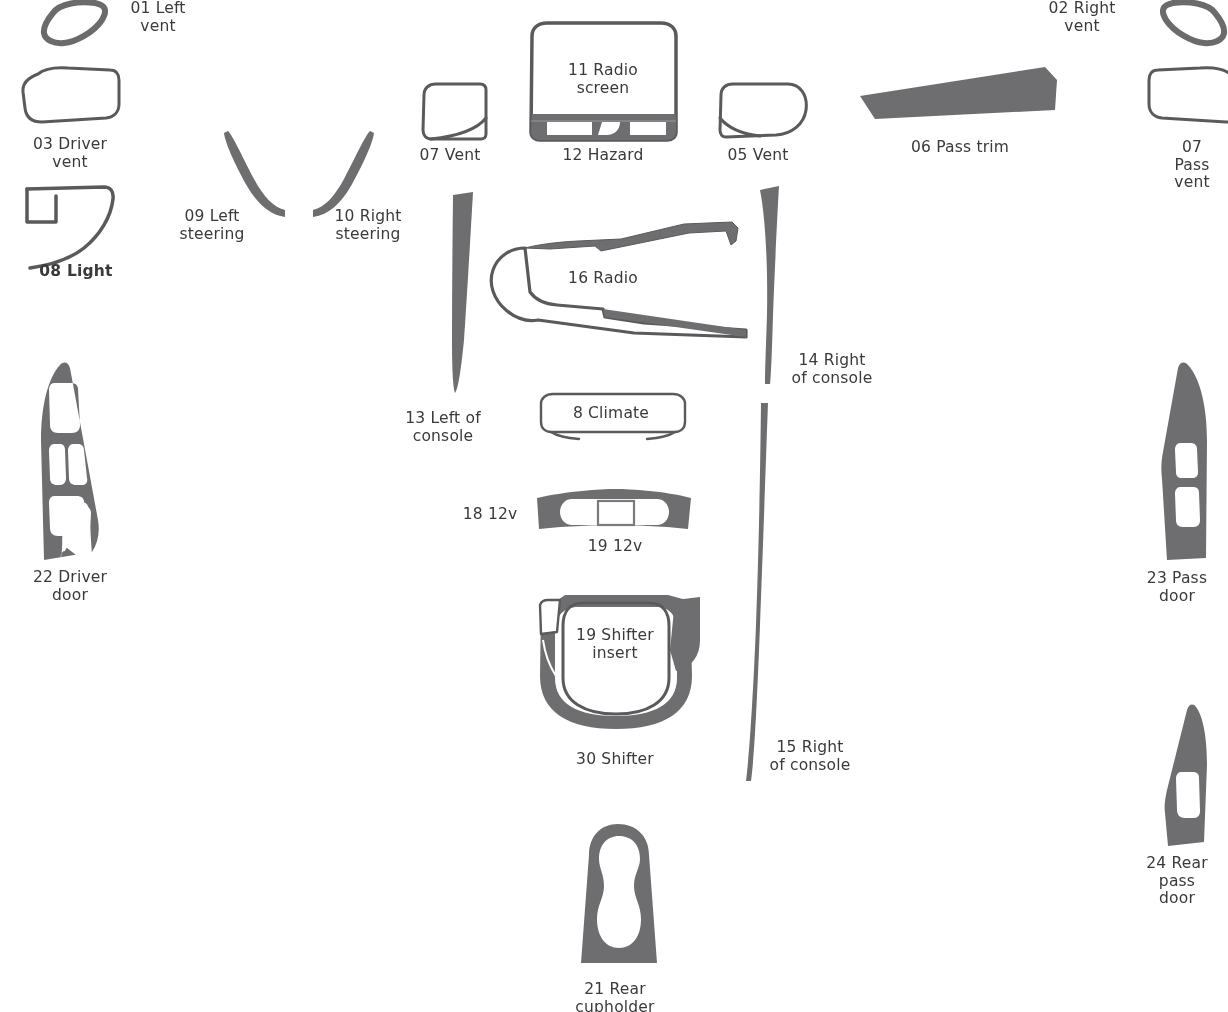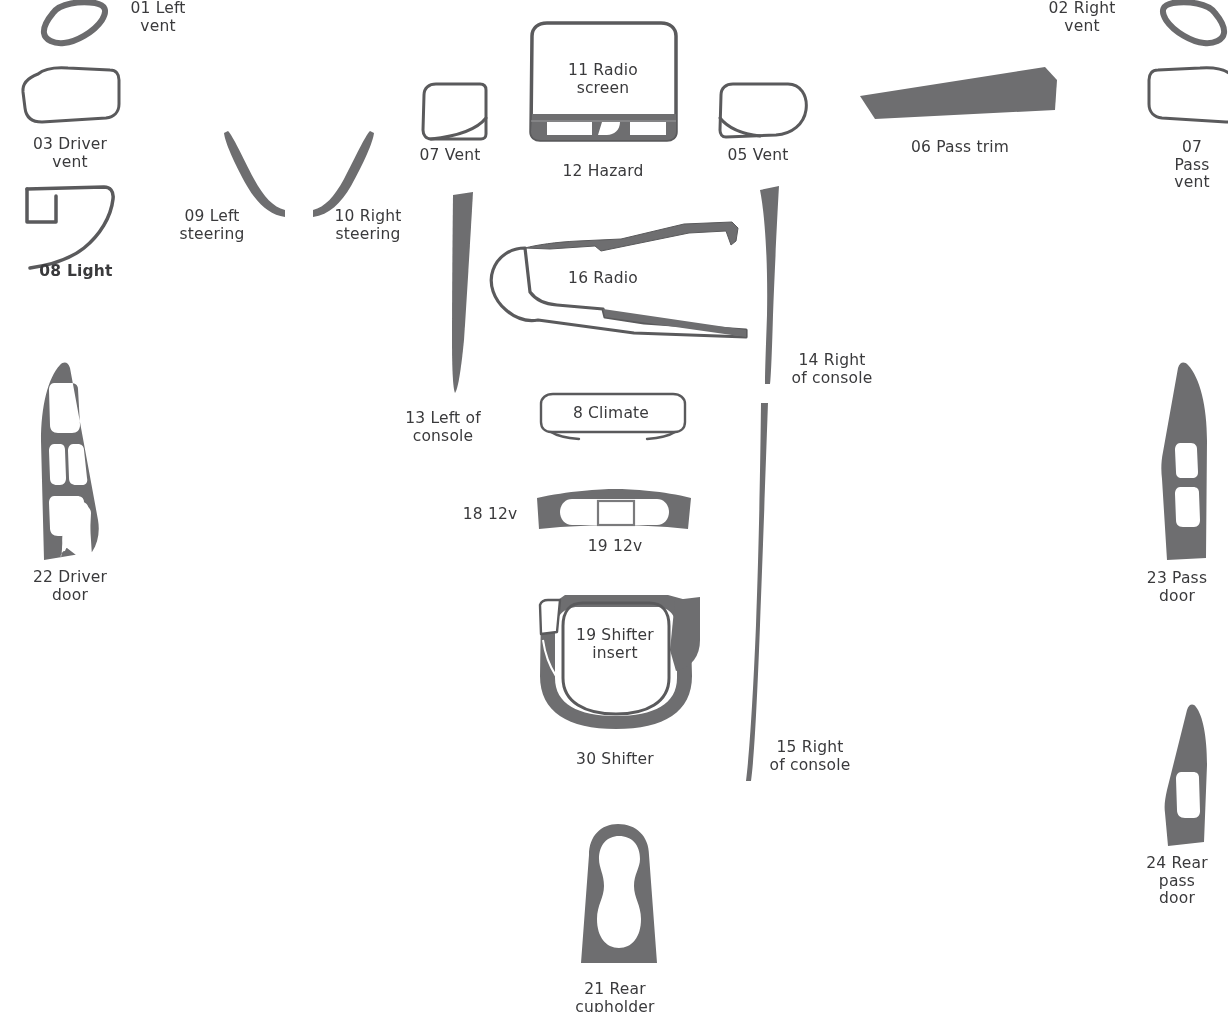--- a/index.html
+++ b/index.html
@@ -196,21 +196,21 @@
   <div class="part-label" style="left:738px;  top:147px;">05 Vent</div>
   <div class="part-label" style="left:940px;  top:139px;">06 Pass trim</div>
   <div class="part-label" style="left:1172px; top:139px;">07 Pass vent</div>
   <div class="part-label" style="left:56px;   top:263px;font-weight:bold;">08 Light</div>
   <div class="part-label" style="left:192px;  top:208px;">09 Left
 steering</div>
   <div class="part-label" style="left:348px;  top:208px;">10 Right
 steering</div>
   <div class="part-label on-shape" style="left:583px; top:62px;">11 Radio
 screen</div>
-  <div class="part-label" style="left:583px;  top:163px;">12 Hazard</div>
+  <div class="part-label" style="left:583px;  top:147px;">12 Hazard</div>
   <div class="part-label" style="left:423px; top:410px;">13 Left of
 console</div>
   <div class="part-label" style="left:812px; top:352px;">14 Right
 of console</div>
   <div class="part-label" style="left:790px; top:739px;">15 Right
 of console</div>
   <div class="part-label on-shape" style="left:583px; top:270px;">16 Radio</div>
   <div class="part-label on-shape" style="left:591px; top:405px;">8 Climate</div>
   <div class="part-label" style="left:595px;  top:538px;">19 12v</div>
   <div class="part-label" style="left:470px;  top:506px;">18 12v</div>

